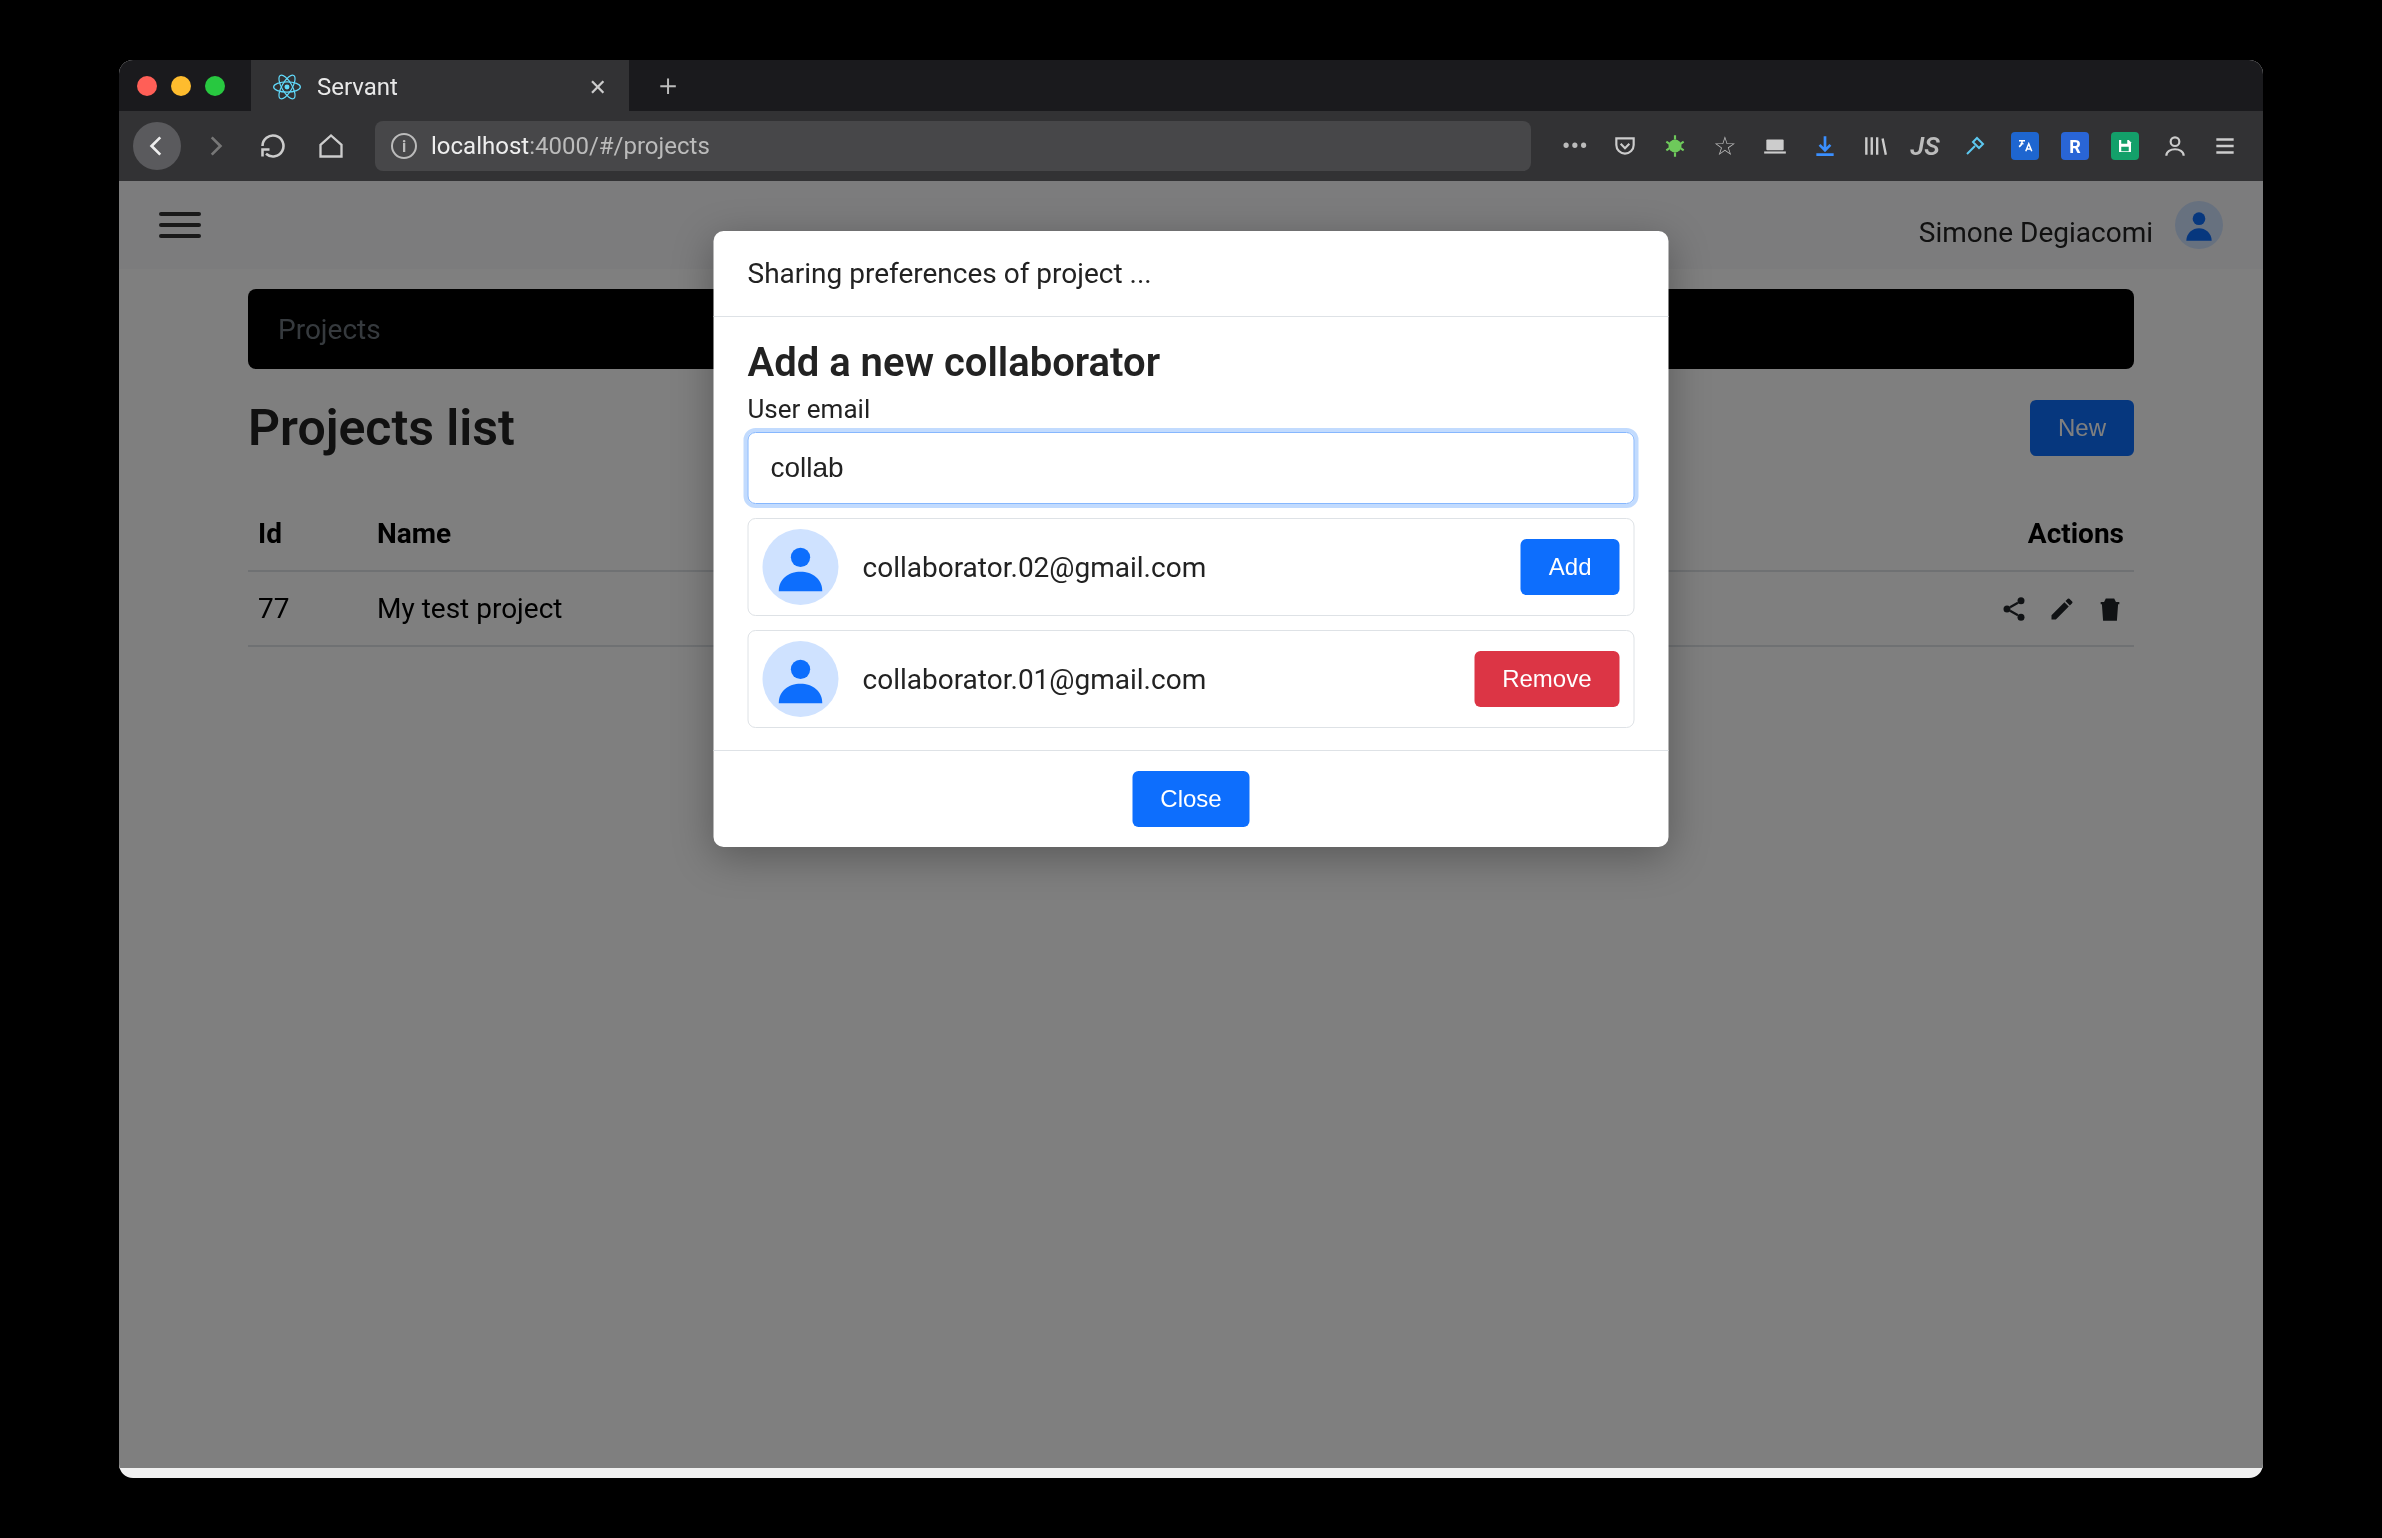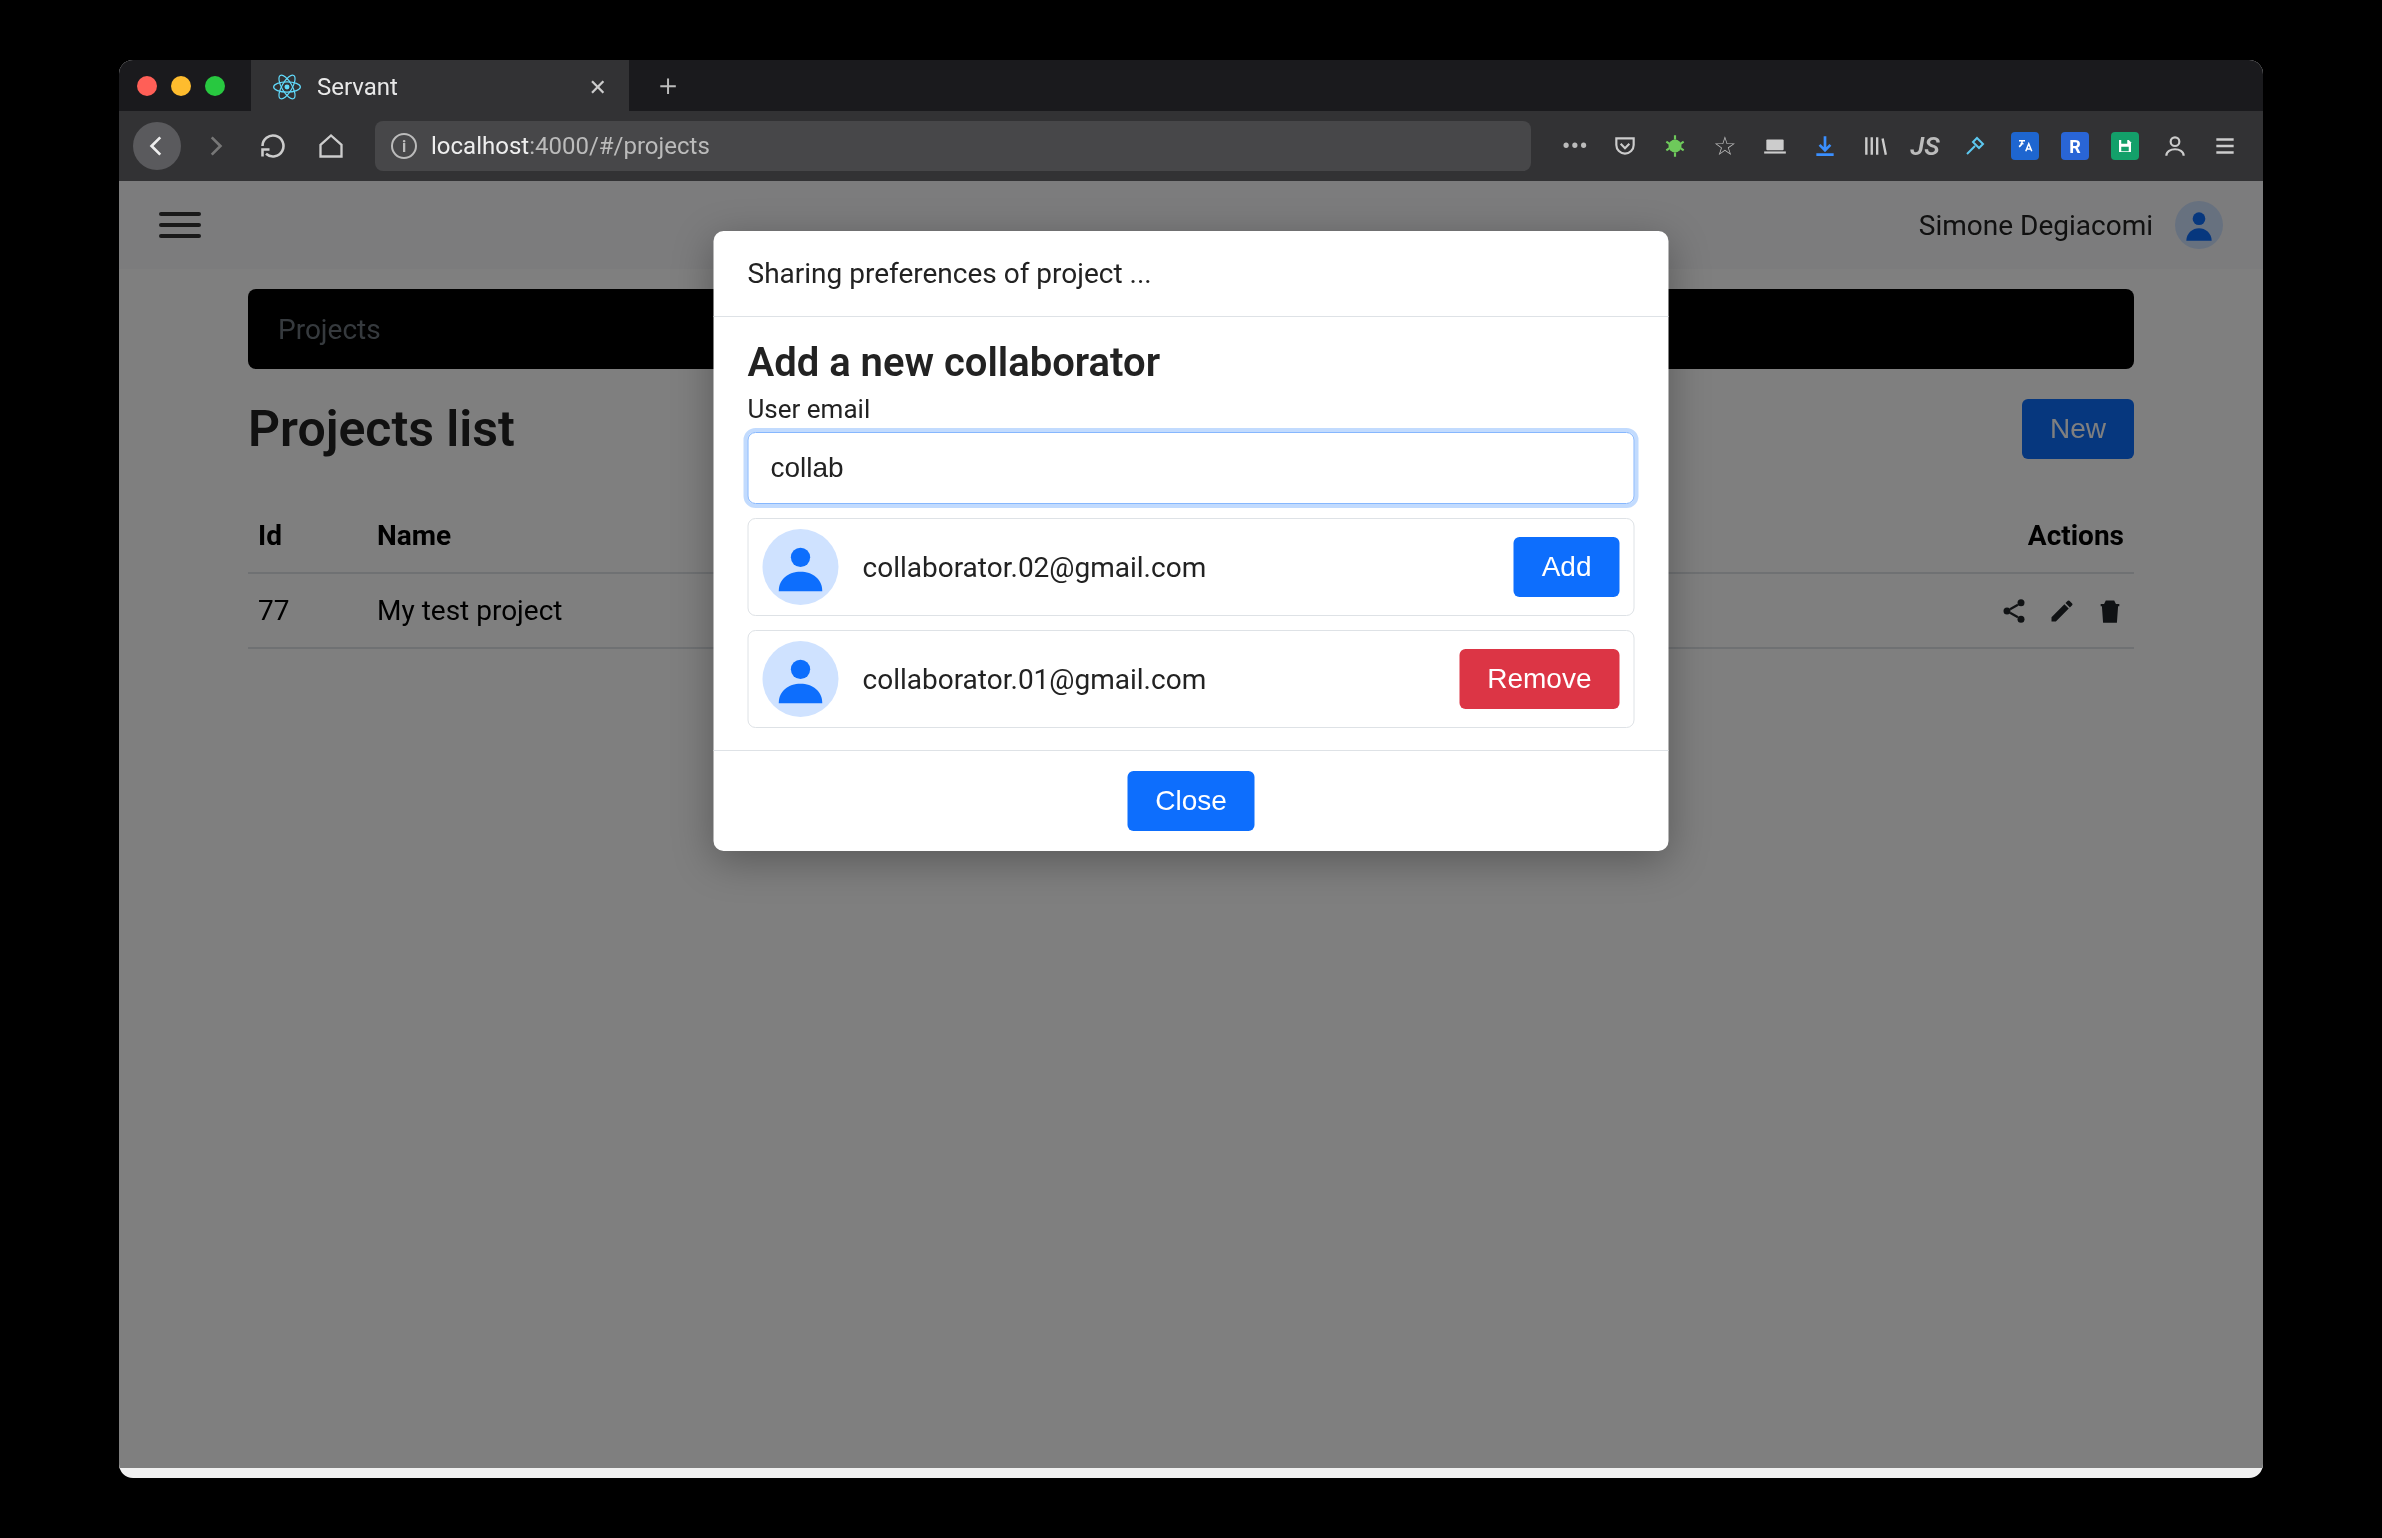--- a/index.html
+++ b/index.html
@@ -108,21 +108,21 @@
   .app-header {
     height: 88px;
     background: #f8f9fa;
     display: flex;
     align-items: center;
     padding: 0 40px;
     justify-content: space-between;
   }
   .hamburger { display: flex; flex-direction: column; gap: 7px; cursor: pointer; }
   .hamburger span { display:block; width: 42px; height: 4px; background:#333; border-radius:2px; }
-  .user-area { display:flex; align-items:center; gap: 22px; margin-left: 32px; }
+  .user-area { display:flex; align-items:flex-end; gap: 22px; margin-left: 32px; }
   .user-name { font-size: 28px; color:#222; }
   .avatar-sm {
     width: 48px; height: 48px; border-radius:50%;
     background: #cfe2ff;
     display:flex; align-items:center; justify-content:center;
   }
   .avatar-sm svg { width:38px; height:38px; fill:#0d6efd; }
 
   .content {
     padding: 0 129px;
@@ -137,21 +137,21 @@
   }
   .breadcrumb-text { font-size: 28px; color: #6c757d; }
 
   .page-title-row {
     display:flex; justify-content:space-between; align-items:center;
     margin-top: 30px;
   }
   .page-title { font-size: 50px; font-weight: 600; color:#222; }
   .btn {
     border: none; border-radius: 6px;
-    font-size: 28px; padding: 14px 28px;
+    font-size: 24px; padding: 14px 28px;
     cursor: pointer; color:#fff;
   }
   .btn-primary { background:#0d6efd; }
   .btn-danger { background:#dc3545; }
 
   table.projects {
     width: 100%; margin-top: 40px;
     border-collapse: collapse;
     font-size: 28px;
   }

